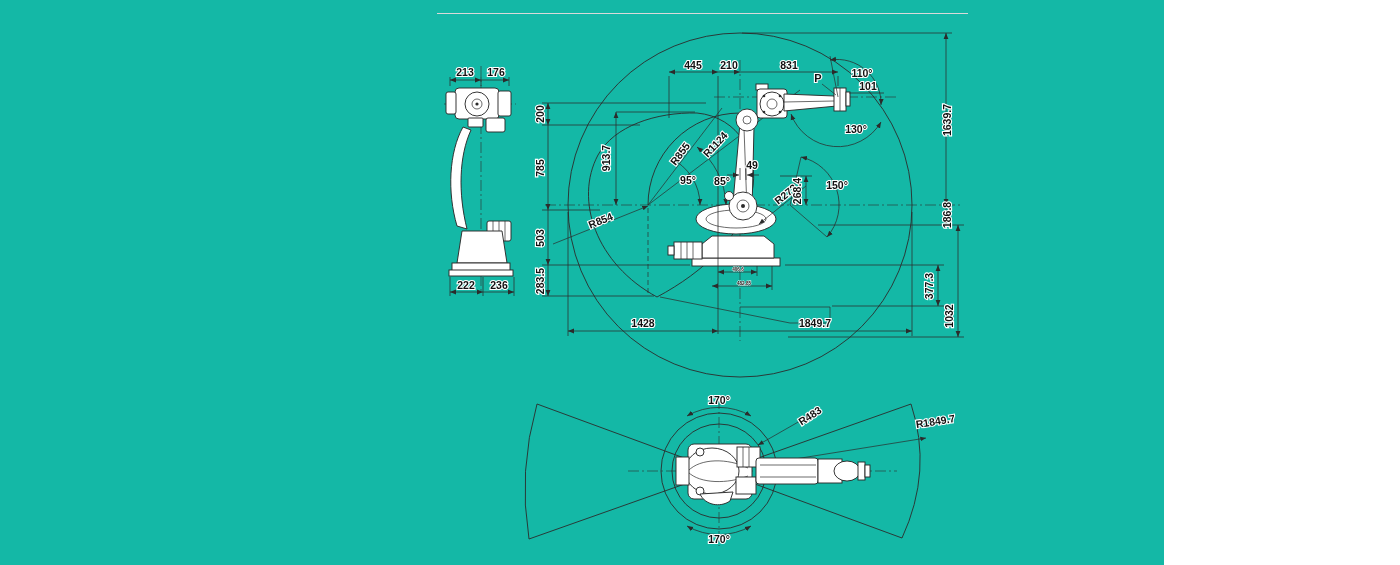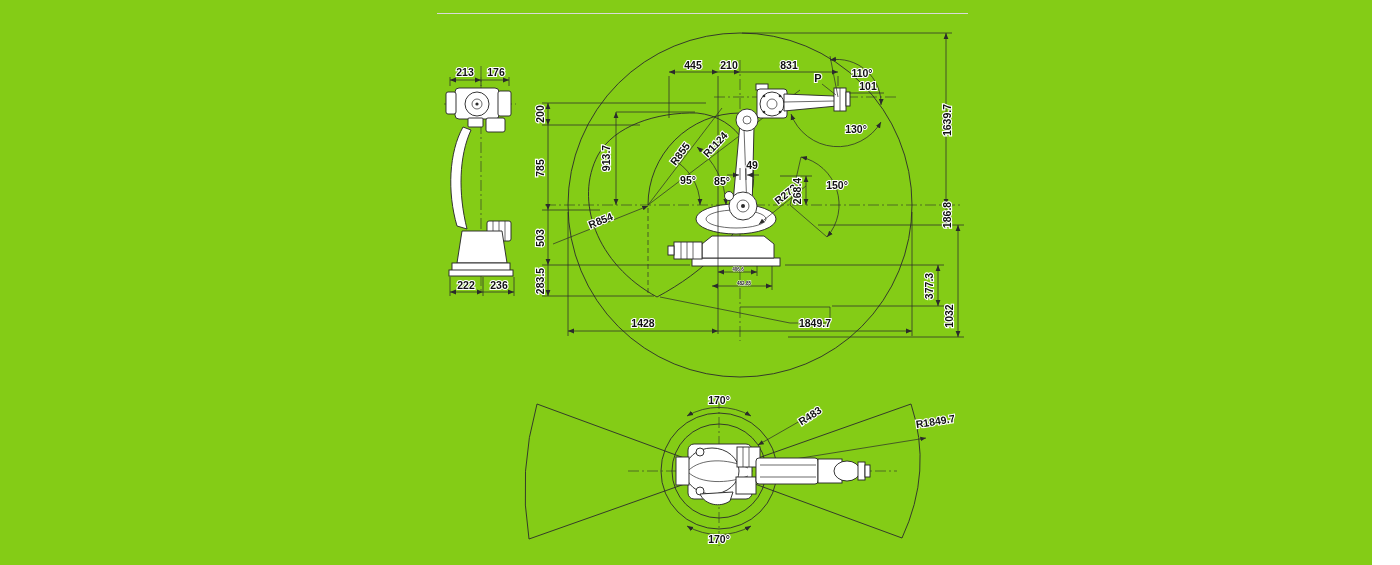--- a/index.html
+++ b/index.html
@@ -1,16 +1,16 @@
 <!DOCTYPE html>
 <html><head>
 <meta charset="utf-8">
 <style>
   html,body{margin:0;padding:0;background:#ffffff;}
-  #stage{position:relative;width:1372px;height:565px;background:#84cc16;overflow:hidden;
+  #stage{position:relative;width:1164px;height:565px;background:#14b8a6;overflow:hidden;
          font-family:"Liberation Sans",sans-serif;text-align:right;}
   #topline{position:absolute;left:437px;top:13px;width:531px;height:1px;background:#d9d9d9;}
   svg{position:absolute;left:0;top:0;}
   .thin{stroke:#2b2b2b;stroke-width:0.7;fill:none;}
   .env{stroke:#2b2b2b;stroke-width:0.9;fill:none;}
   .dim{stroke:#2b2b2b;stroke-width:0.75;fill:none;}
   .cl{stroke:#2b2b2b;stroke-width:0.6;fill:none;stroke-dasharray:11 3 2 3;}
   .dash{stroke:#2b2b2b;stroke-width:0.7;fill:none;stroke-dasharray:5 3;}
   .wfill{fill:#ffffff;stroke:#2b2b2b;stroke-width:0.95;}
   .dk{fill:#2b2b2b;stroke:none;}

